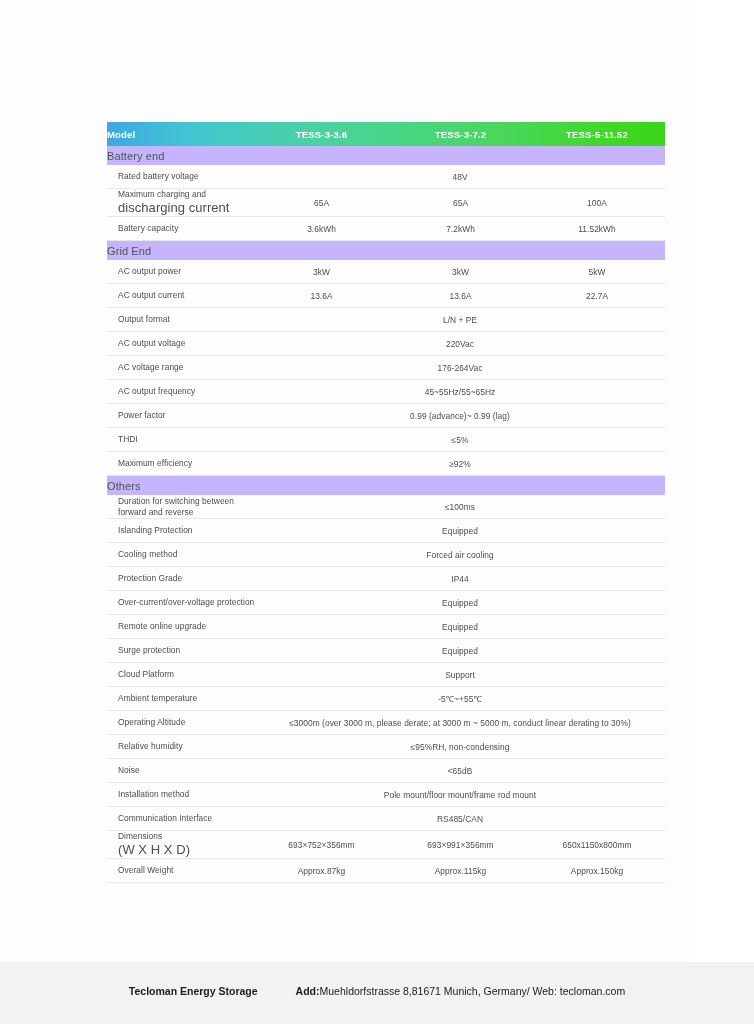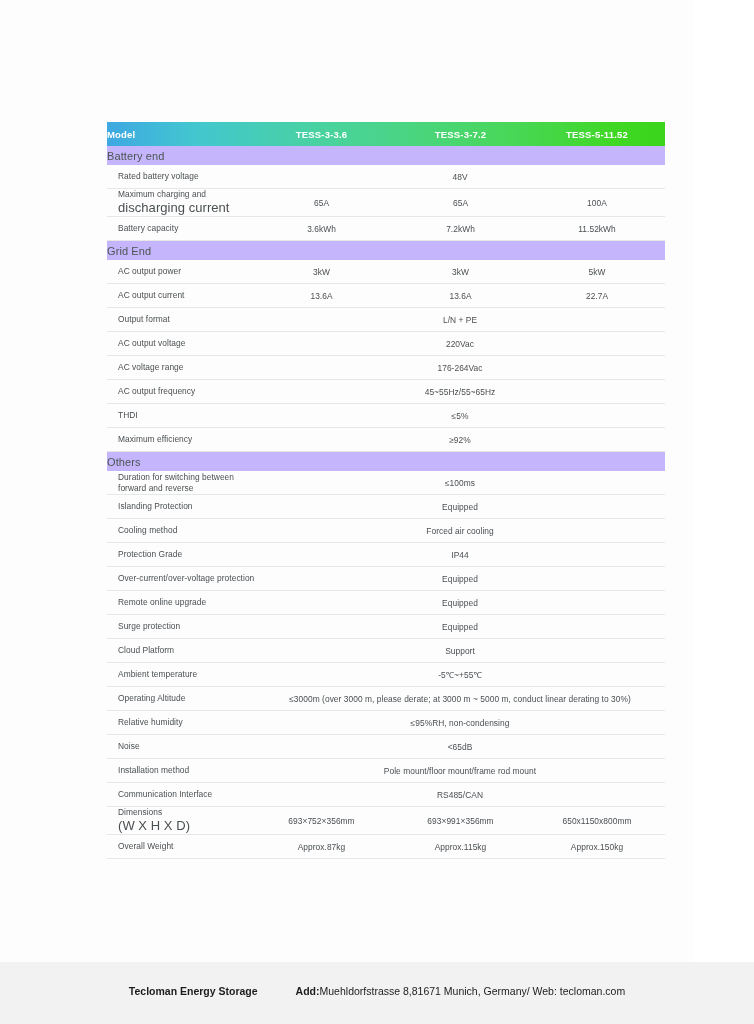--- a/index.html
+++ b/index.html
@@ -201,20 +201,24 @@
     </tr>
     <tr class="data-row">
       <td class="lbl">AC voltage range</td>
       <td class="val span3" colspan="3">176-264Vac</td>
     </tr>
     <tr class="data-row">
       <td class="lbl">AC output frequency</td>
       <td class="val span3" colspan="3">45~55Hz/55~65Hz</td>
     </tr>
     <tr class="data-row">
+      <td class="lbl">Power factor</td>
+      <td class="val span3" colspan="3">0.99 (advance)~ 0.99 (lag)</td>
+    </tr>
+    <tr class="data-row">
       <td class="lbl">THDI</td>
       <td class="val span3" colspan="3">≤5%</td>
     </tr>
     <tr class="data-row">
       <td class="lbl">Maximum efficiency</td>
       <td class="val span3" colspan="3">≥92%</td>
     </tr>
 
     <tr class="sec-row">
       <td colspan="4">Others</td>

